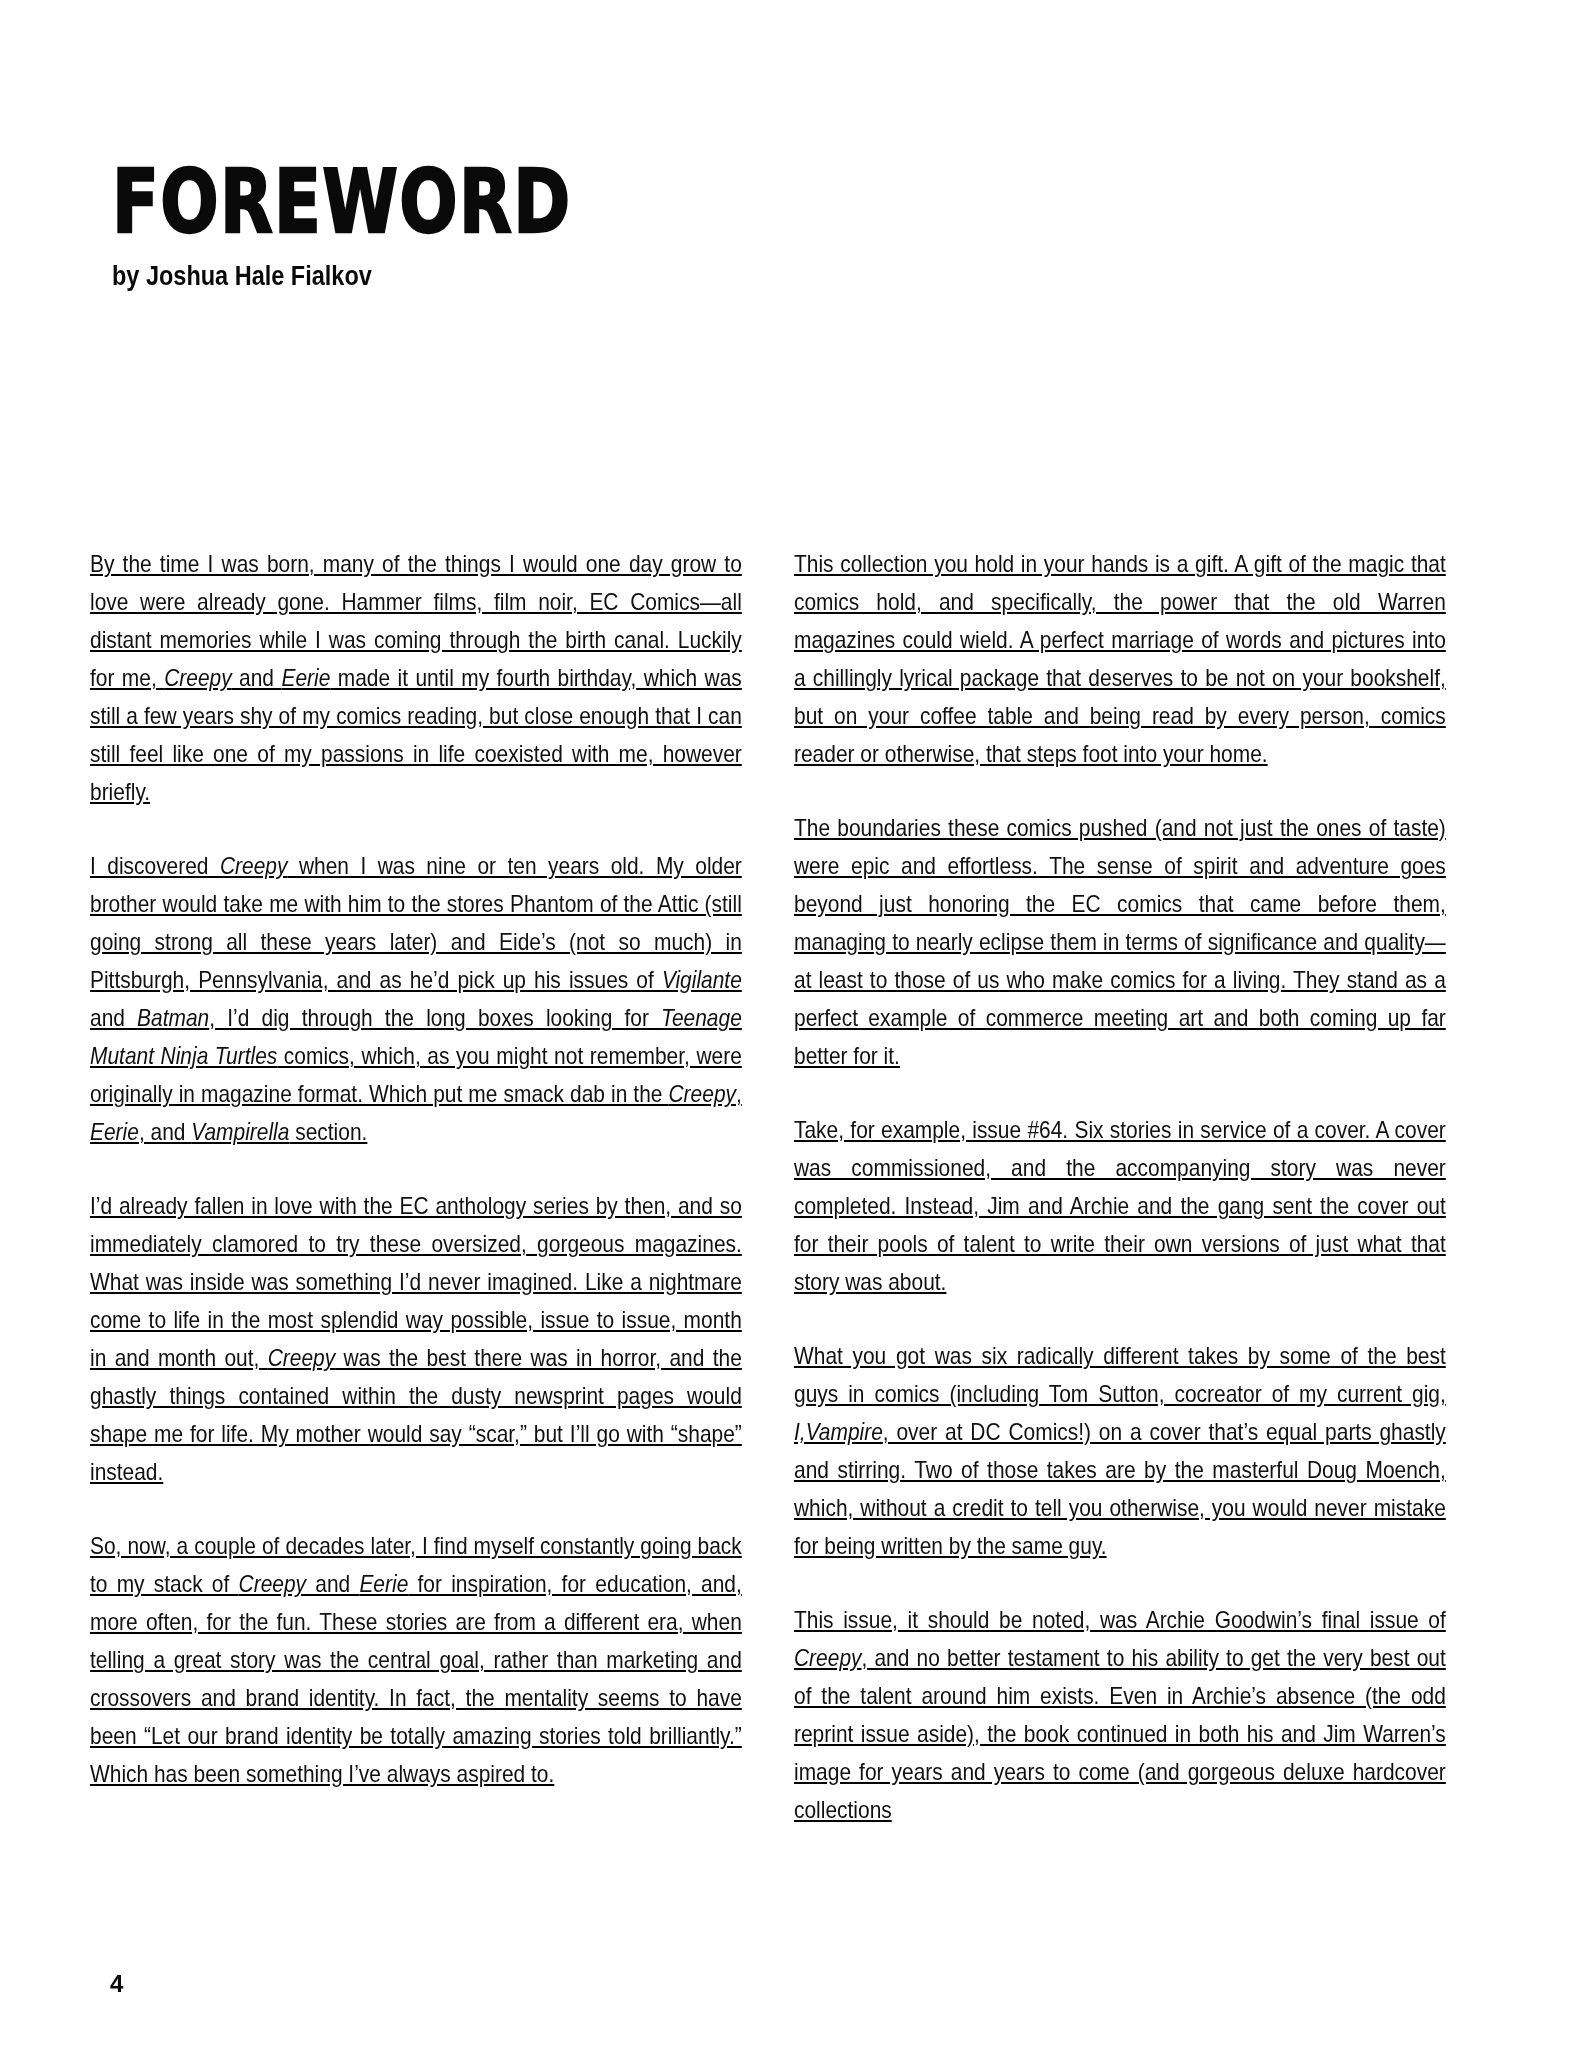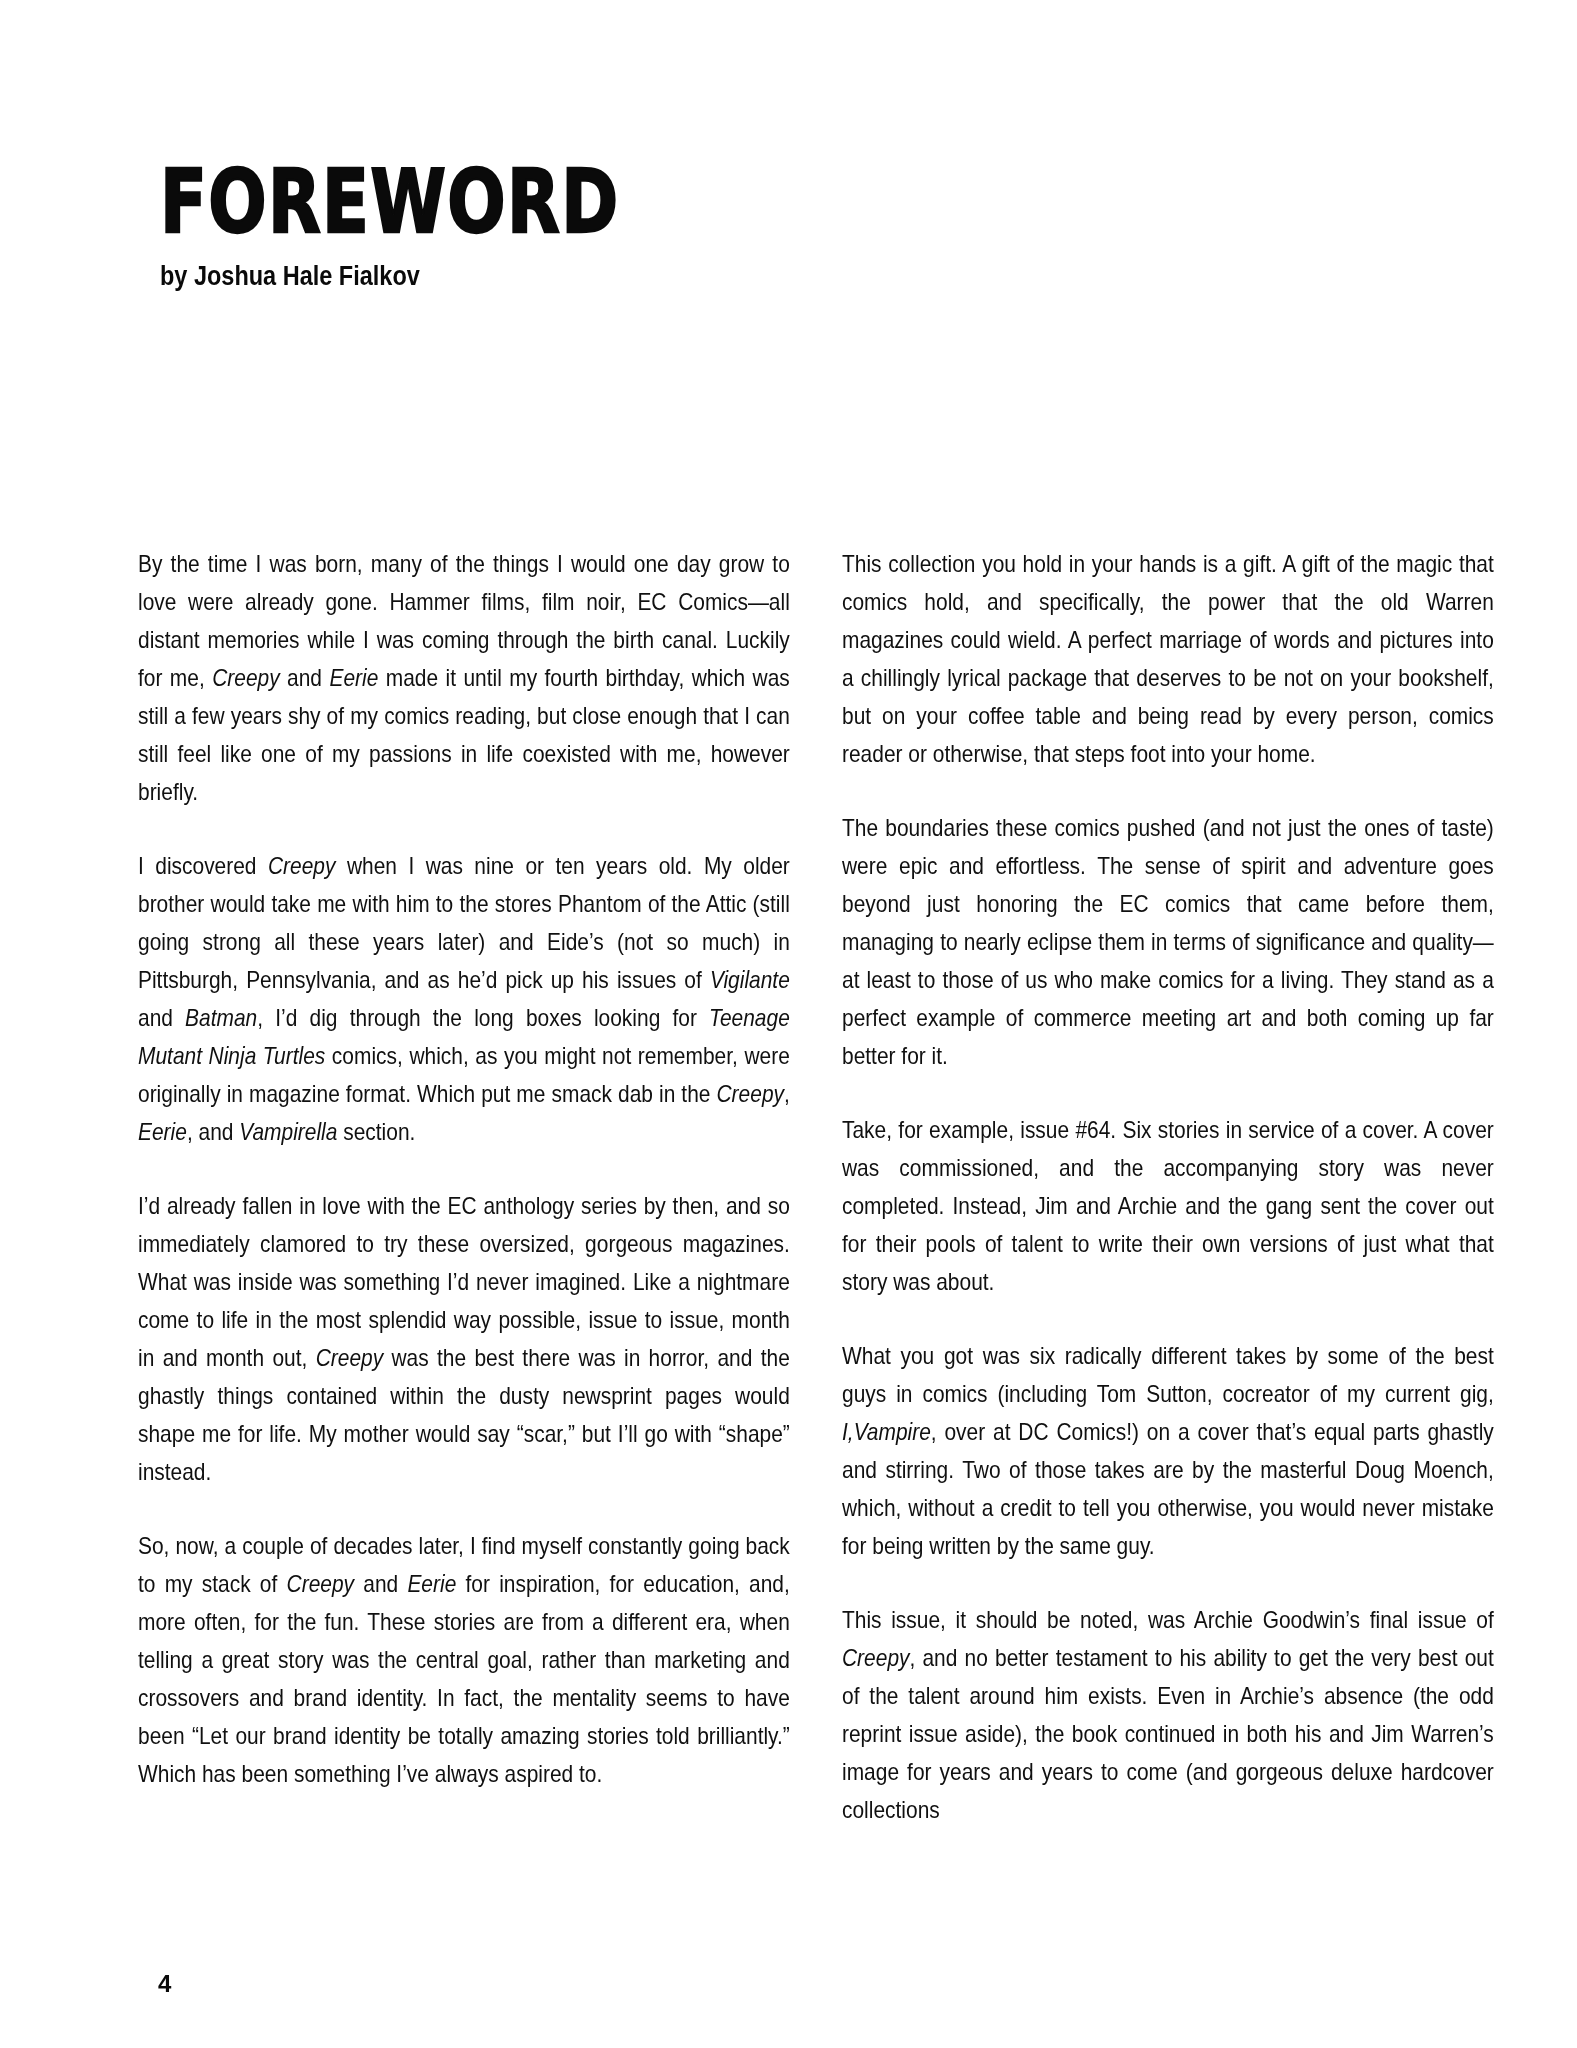--- a/index.html
+++ b/index.html
@@ -13,21 +13,20 @@
     position: relative;
     font-family: "Liberation Sans", sans-serif;
     color: #000000;
     overflow: hidden;
   }
 
   .page {
     position: absolute;
     inset: 0;
     background: #ffffff;
-    margin-left: 48px;
   }
 
   
   .masthead {
     position: absolute;
     left: 112px;
     top: 160px;
     width: 1200px;
   }
 
@@ -66,20 +65,21 @@
     top: 545px;
     width: 1356px;
     height: 1430px;
     display: flex;
     gap: 52px;
   }
 
   .column {
     width: 652px;
     flex: 0 0 652px;
+    text-decoration: underline;
   }
 
   .para {
     font-family: "Liberation Sans", sans-serif;
     font-size: 23.4px;
     line-height: 38px;
     text-align: justify;
     text-justify: inter-word;
     color: #101010;
     margin: 0 0 36px 0;

